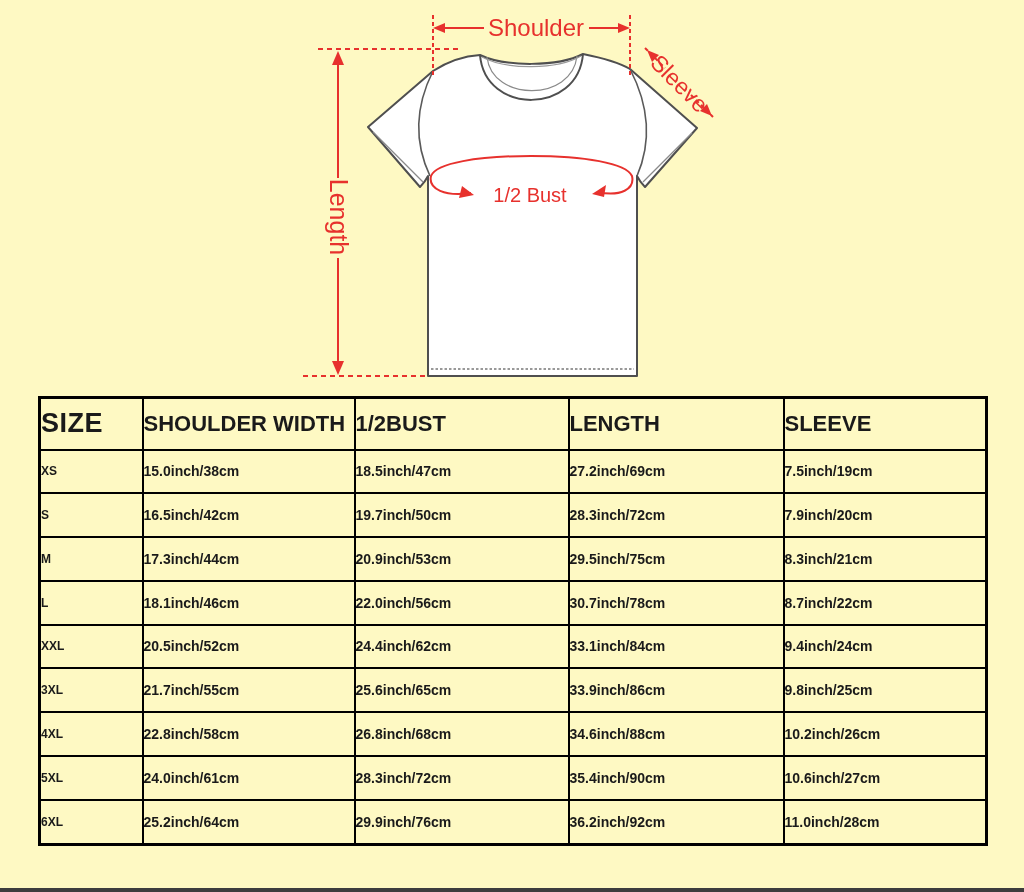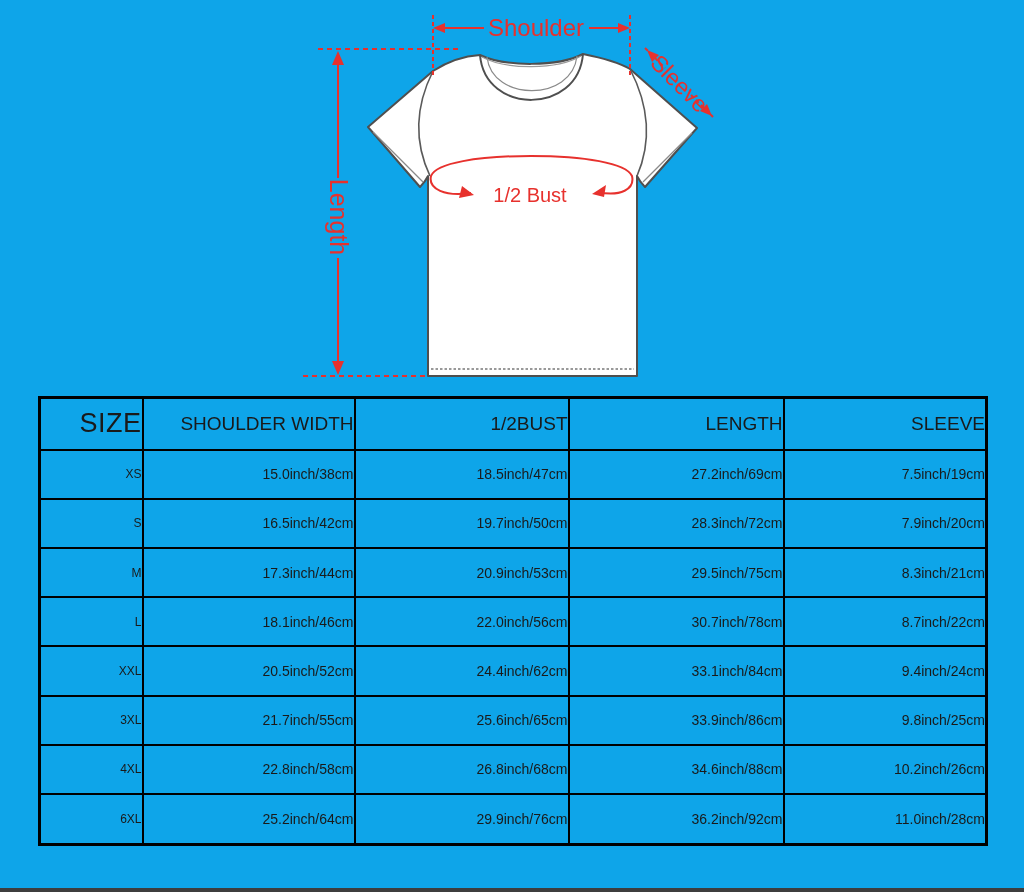--- a/index.html
+++ b/index.html
@@ -1,27 +1,27 @@
 <!DOCTYPE html>
 <html><head>
 <meta charset="utf-8">
 <style>
   html,body{margin:0;padding:0;background:#ffffff;}
-  #page{position:relative;width:1024px;height:892px;background:#0ea5e9;overflow:hidden;
+  #page{position:relative;width:1024px;height:892px;background:#fef9c3;overflow:hidden;
         font-family:"Liberation Sans", sans-serif;}
   #diagram{position:absolute;left:0;top:0;width:1024px;height:396px;}
   #size-table-wrap{position:absolute;left:38px;top:396px;}
   table.size-chart{border-collapse:collapse;table-layout:fixed;width:947px;height:450px;
                    border:3px solid #000;}
   table.size-chart th, table.size-chart td{
-      border:2px solid #000;text-align:right;vertical-align:middle;
-      color:#1a1a1a;font-weight:400;padding:0;}
+      border:2px solid #000;text-align:left;vertical-align:middle;
+      color:#1a1a1a;font-weight:700;padding:0;}
   table.size-chart thead tr{height:52px;}
   th.h-size{font-size:27px;letter-spacing:0.5px;}
-  th.h-col{font-size:19px;}
+  th.h-col{font-size:22px;}
   td.c-size{font-size:12px;}
   td.c-val{font-size:14px;}
   #bottom-bar{position:absolute;left:0;top:888px;width:1024px;height:4px;background:#3d3d3d;}
   .red-label{fill:#e7312d;}
   .outline{stroke:#4f4f4f;fill:#ffffff;stroke-width:2;stroke-linejoin:round;}
   .seam{stroke:#5a5a5a;fill:none;stroke-width:1.6;}
   .thin{stroke:#8a8a8a;fill:none;stroke-width:1.2;}
   .redline{stroke:#e7312d;fill:none;stroke-width:2;}
   .redfill{fill:#e7312d;stroke:none;}
 </style>
@@ -148,20 +148,27 @@
           <td class="c-val">9.8inch/25cm</td>
         </tr>
         <tr>
           <td class="c-size">4XL</td>
           <td class="c-val">22.8inch/58cm</td>
           <td class="c-val">26.8inch/68cm</td>
           <td class="c-val">34.6inch/88cm</td>
           <td class="c-val">10.2inch/26cm</td>
         </tr>
         <tr>
+          <td class="c-size">5XL</td>
+          <td class="c-val">24.0inch/61cm</td>
+          <td class="c-val">28.3inch/72cm</td>
+          <td class="c-val">35.4inch/90cm</td>
+          <td class="c-val">10.6inch/27cm</td>
+        </tr>
+        <tr>
           <td class="c-size">6XL</td>
           <td class="c-val">25.2inch/64cm</td>
           <td class="c-val">29.9inch/76cm</td>
           <td class="c-val">36.2inch/92cm</td>
           <td class="c-val">11.0inch/28cm</td>
         </tr>
       </tbody>
     </table>
   </div>
 

